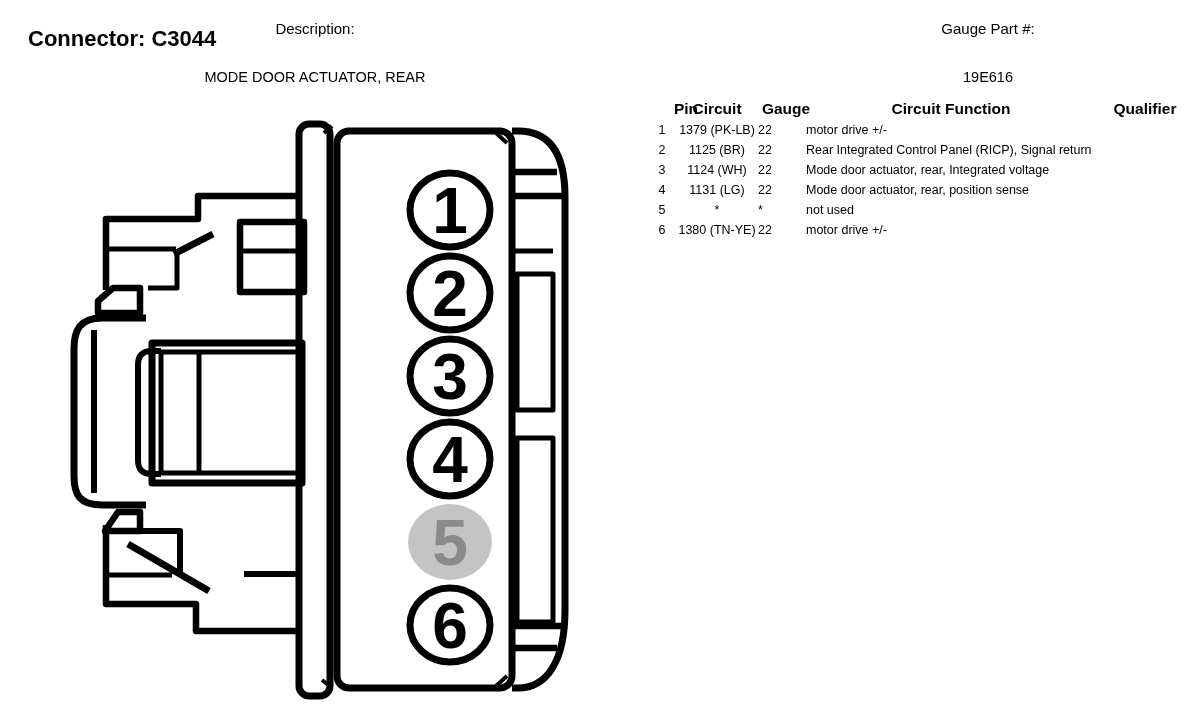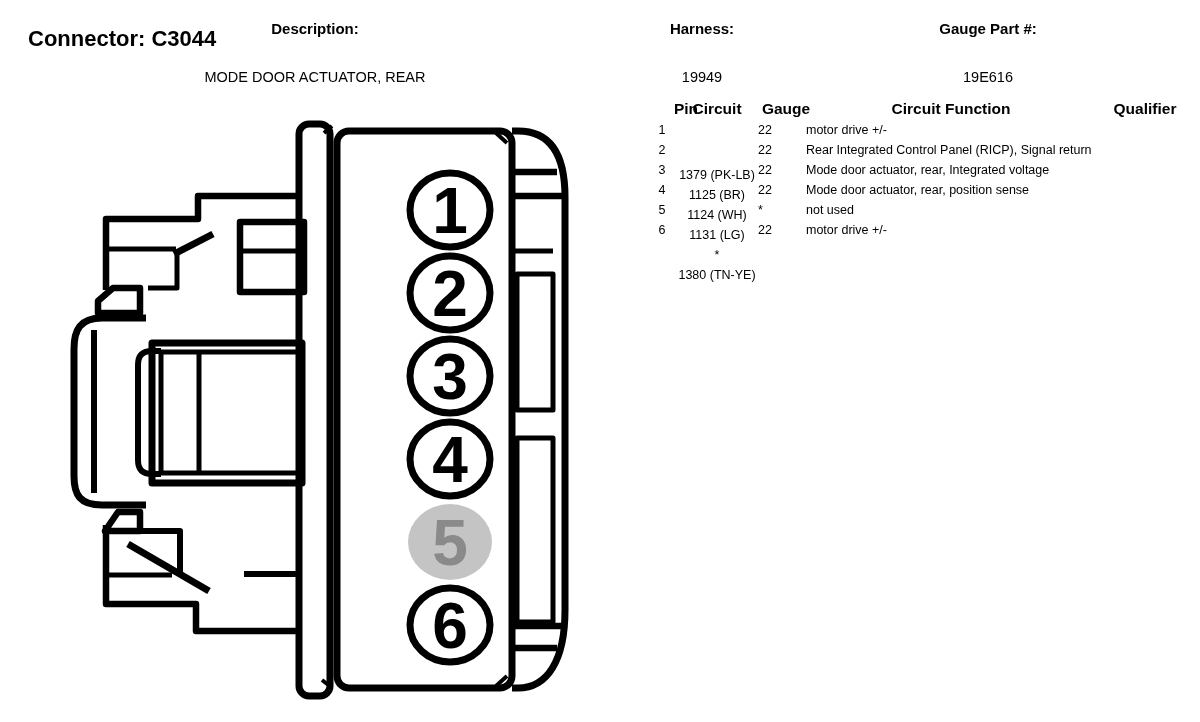--- a/index.html
+++ b/index.html
@@ -1,35 +1,35 @@
 <!DOCTYPE html>
 <html><head>
 <meta charset="utf-8">
 <style>
   html,body{margin:0;padding:0;background:#fff;}
   .page{position:relative;width:1200px;height:722px;background:#ffffff;overflow:hidden;
         font-family:"Liberation Sans",sans-serif;color:#000;}
   
   .conn-title{position:absolute;left:28px;top:26px;font-size:22px;font-weight:bold;white-space:nowrap;}
   .hdr-block{position:absolute;text-align:center;}
-  .hdr-label{font-size:15px;font-weight:bold;line-height:20px;}
+  .hdr-label{font-size:15px;font-weight:normal;line-height:20px;}
   .hdr-value{font-size:14.5px;line-height:20px;margin-top:28px;}
   .blk-desc{left:190px;top:19px;width:250px;}
   .blk-harness{left:642px;top:19px;width:120px;}
   .blk-base{left:918px;top:19px;width:140px;}
   
   .t-head{position:absolute;top:100px;font-size:15.5px;font-weight:bold;text-align:center;white-space:nowrap;}
   .th-pin{left:666px;width:40px;}
   .th-circuit{left:662px;width:110px;}
   .th-gauge{left:758px;width:56px;}
   .th-func{left:806px;width:290px;}
   .th-qual{left:1095px;width:100px;}
   .cell{position:absolute;font-size:12.5px;white-space:nowrap;}
   .c-pin{left:642px;width:40px;text-align:center;}
-  .c-circuit{left:662px;width:110px;text-align:center;margin-top:45px;}
+  .c-circuit{left:662px;width:110px;text-align:center;}
   .c-gauge{left:758px;width:56px;text-align:left;}
   .c-func{left:806px;}
   .c-qual{left:1095px;width:100px;text-align:center;}
   .r0{top:123px;} .r1{top:143px;} .r2{top:163px;} .r3{top:183px;} .r4{top:203px;} .r5{top:223px;}
   
   .diagram{position:absolute;left:0;top:0;}
   .ln{stroke:#000;fill:none;stroke-linejoin:round;}
   .w7{stroke-width:7px;} .w65{stroke-width:6.5px;} .w6{stroke-width:6px;}
   .w5{stroke-width:5px;} .w4{stroke-width:4px;}
   .pin-num{font-family:"Liberation Sans",sans-serif;font-size:64px;font-weight:bold;text-anchor:middle;}
@@ -39,24 +39,20 @@
 
 <div class="page">
 
   <div class="conn-title">Connector: C3044</div>
 
   <div class="hdr-block blk-desc">
     <div class="hdr-label">Description:</div>
     <div class="hdr-value">MODE DOOR ACTUATOR, REAR</div>
   </div>
 
-  <div class="hdr-block blk-harness">
-    <div class="hdr-label">Harness:</div>
-    <div class="hdr-value">19949</div>
-  </div>
 
   <div class="hdr-block blk-base">
     <div class="hdr-label">Gauge Part #:</div>
     <div class="hdr-value">19E616</div>
   </div>
 
   <div>
     <div class="t-head th-pin">Pin</div>
     <div class="t-head th-circuit">Circuit</div>
     <div class="t-head th-gauge">Gauge</div>

